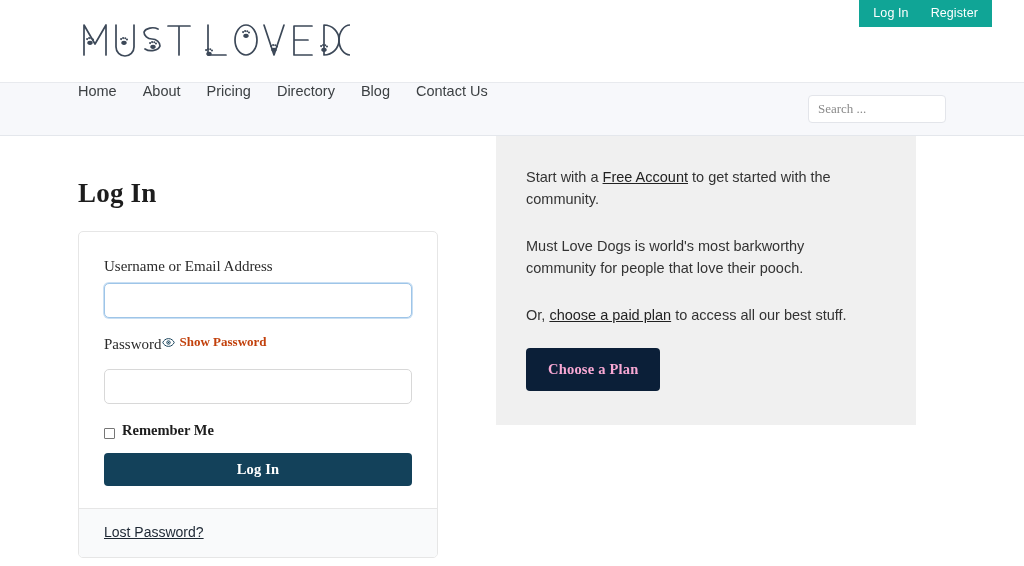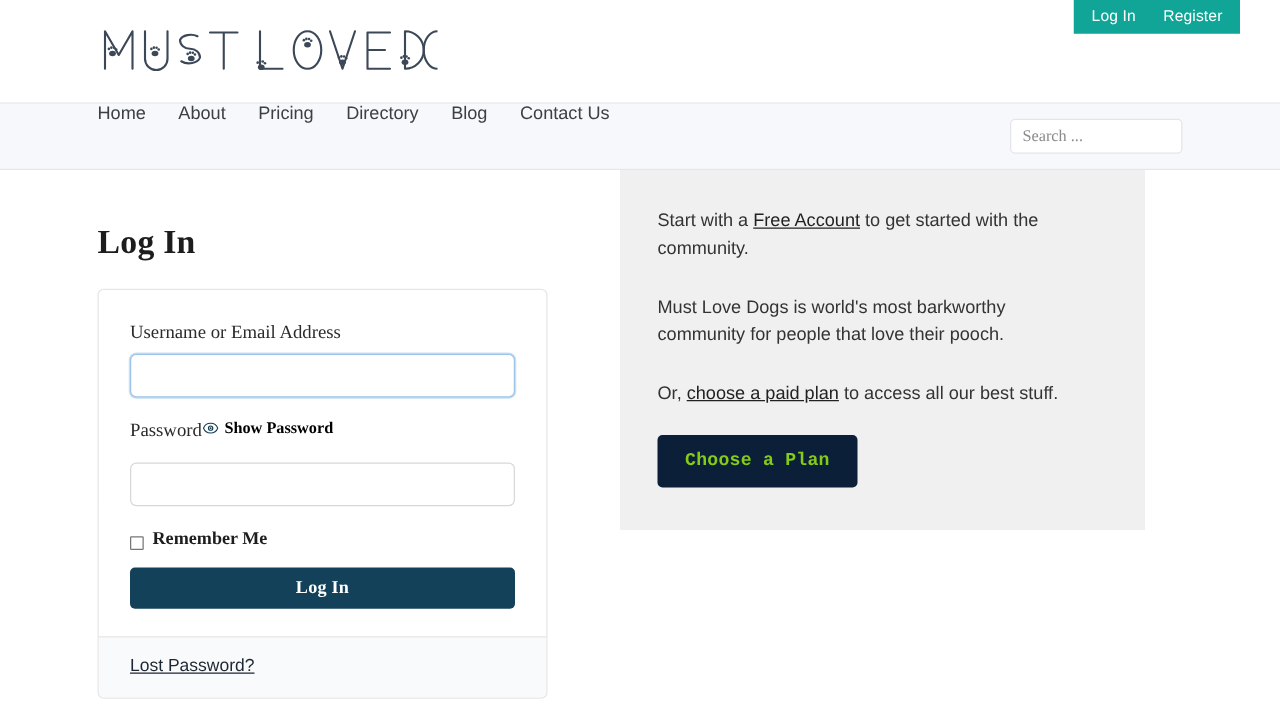--- a/index.html
+++ b/index.html
@@ -131,21 +131,21 @@
     justify-content: flex-start;
     margin-bottom: 16px;
   }
   .show-password {
     display: inline-flex;
     align-items: center;
     gap: 5px;
     font-family: "Liberation Serif", serif;
     font-weight: bold;
     font-size: 13px;
-    color: #000000;
+    color: #c2410c;
     cursor: pointer;
     text-decoration: none;
   }
   .eye-icon { display: block; }
   .text-input {
     width: 100%;
     height: 35px;
     border: 1px solid #d8d8d8;
     border-radius: 5px;
     background: #ffffff;
@@ -231,22 +231,22 @@
   }
   .panel-text:last-of-type { margin-bottom: 22px; }
   .inline-link {
     color: #222222;
     text-decoration: underline;
     cursor: pointer;
   }
   .btn-plan {
     display: inline-block;
     background: #0b1f38;
-    color: #84cc16;
-    font-family: Liberation Mono, monospace;
+    color: #f9a8d4;
+    font-family: Liberation Serif, serif;
     font-weight: bold;
     font-size: 14.5px;
     padding: 13px 22px;
     border: none;
     border-radius: 4px;
     cursor: pointer;
     letter-spacing: .2px;
     text-align: center;
   }
 </style>

